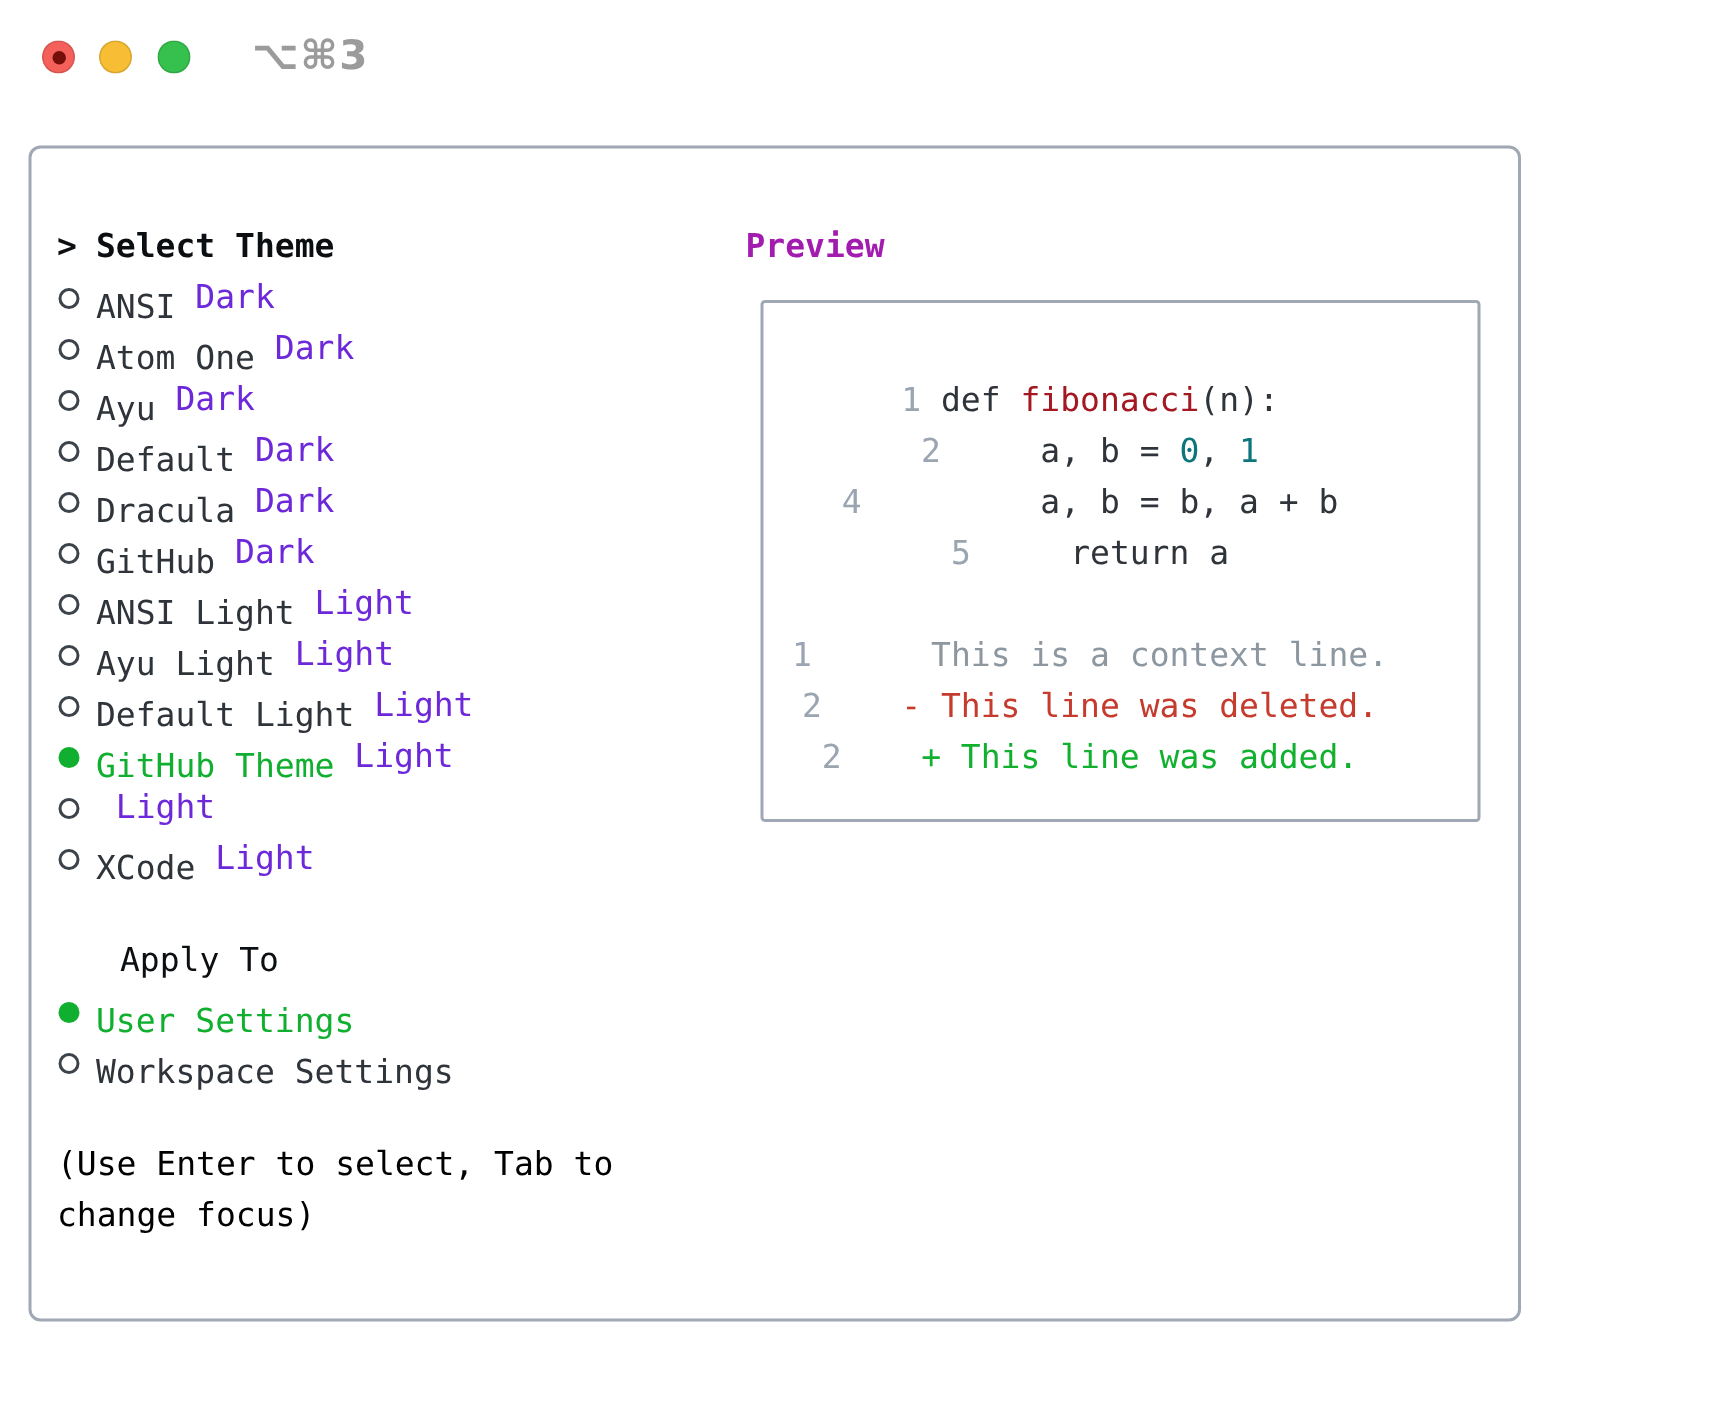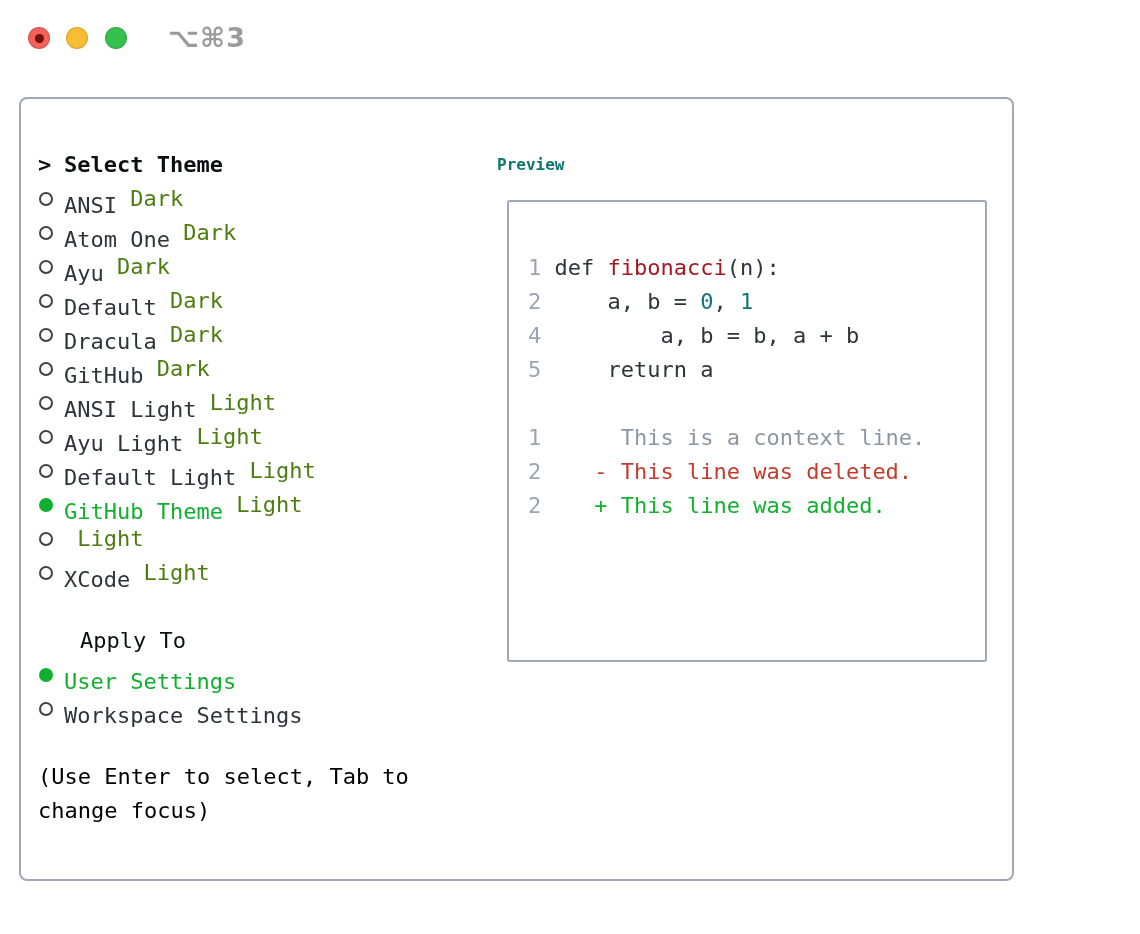--- a/index.html
+++ b/index.html
@@ -39,27 +39,27 @@
   .prompt{font-weight:bold;color:#0c0f12;}
   .radio{
     width:14px;height:14px;box-sizing:border-box;border-radius:50%;
     border:2px solid #3c434b;margin-left:1px;flex:none;
   }
   .radio.sel{background:#11af30;border-color:#11af30;}
   .hdr{font-weight:bold;color:#0c0f12;}
   .hdr2{color:#0c0f12;margin-left:16px;}
   .nm{color:#2f343a;margin-top:13px;}
   .nm.sel{color:#11af30;}
-  .tag{color:#4d7c0f;}
+  .tag{color:#6d28d9;}
   .help{color:#000000;}
   
-  .preview-title{position:absolute;left:476px;top:49px;height:34px;line-height:34px;font-size:16px;font-weight:bold;color:#0f766e;}
+  .preview-title{position:absolute;left:476px;top:49px;height:34px;line-height:34px;font-size:22px;font-weight:bold;color:#a21caf;}
   .preview-box{
-    position:absolute;left:486px;top:101px;width:480px;height:462px;
-    box-sizing:border-box;border:2px solid #9fa8b4;border-radius:3px;background:#ffffff;
+    position:absolute;left:486px;top:101px;width:480px;height:348px;
+    box-sizing:border-box;border:2px solid #9fa8b4;border-radius:3px;background:#ffffff;text-align:center;
   }
   .preview-code{position:absolute;left:19px;top:49px;}
   .pline{height:34px;font-size:22px;line-height:34px;white-space:pre;}
   .ln{color:#9aa5b1;}
   .c-base{color:#2f343a;}
   .c-fn{color:#a31821;}
   .c-num{color:#0d767c;}
   .c-builtin{color:#0e87c5;}
   .c-ctx{color:#8d97a0;}
   .c-del{color:#c53b2e;}

